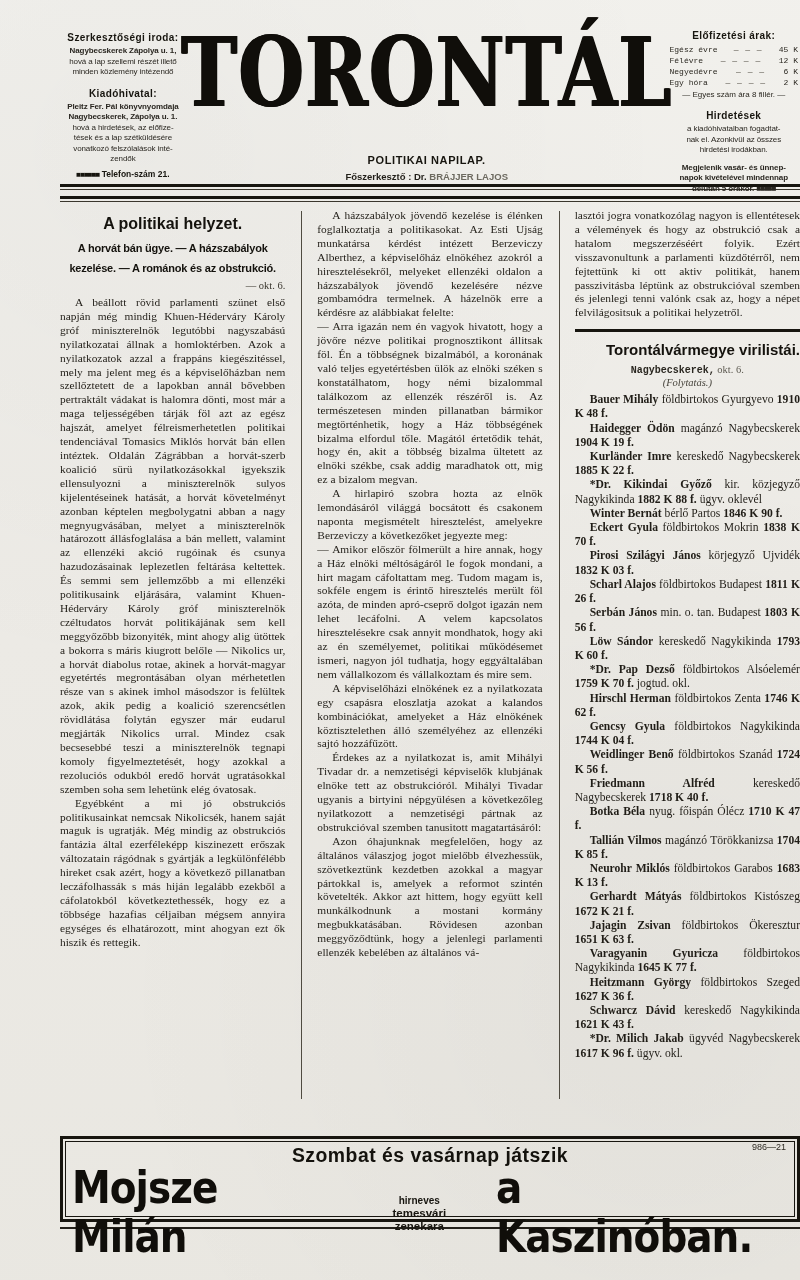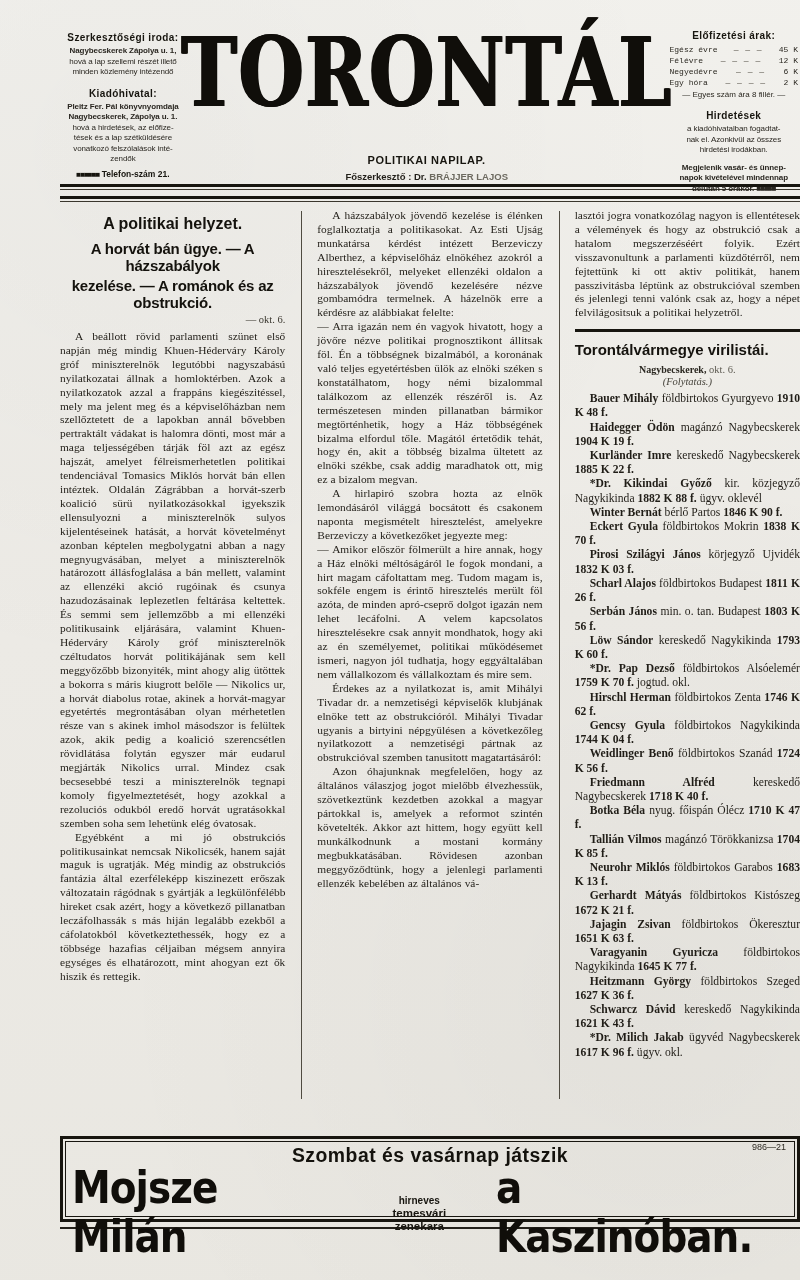--- a/index.html
+++ b/index.html
@@ -102,21 +102,21 @@
     content:"";position:absolute;left:0;top:2px;bottom:10px;width:1px;background:#4f4b41;
   }
 
   .art-h1{
     font-family:"Liberation Sans",sans-serif;
     font-weight:bold;font-size:16px;text-align:center;
     margin:6px 0 7px 0;color:#14120d;
   }
   .art-h2{
     font-family:"Liberation Sans",sans-serif;
-    font-weight:bold;font-size:15px;line-height:17px;text-align:center;
+    font-weight:bold;font-size:11px;line-height:17px;text-align:center;
     margin:0 0 3px 0;color:#14120d;letter-spacing:-.2px;
   }
   .art-date{
     font-size:10.5px;text-align:right;color:#3b3830;margin:2px 0 5px 0;
     font-family:"Liberation Serif",serif;
   }
 
   p.body{
     margin:0;
     font-size:11.4px;
@@ -128,27 +128,27 @@
     -webkit-hyphens:auto;
     word-spacing:.3px;
   }
   p.body.noind{text-indent:0;}
   p.dash{text-indent:0;}
 
   
   .sec-rule{height:3px;background:#17150f;margin:9px 0 0 0;}
   .sec-h{
     font-family:"Liberation Sans",sans-serif;
-    font-weight:bold;font-size:15px;text-align:left;
+    font-weight:bold;font-size:15px;text-align:right;
     margin:9px 0 6px 0;color:#14120d;
   }
   .sec-place{
     font-size:10.5px;text-align:center;margin:0 0 1px 0;color:#2a2720;
   }
-  .sec-place b{font-family:Liberation Serif, serif;font-size:10px;}
+  .sec-place b{font-family:Liberation Mono, monospace;font-size:10px;}
   .sec-place .faint{color:#5d5a51;}
   .sec-cont{font-size:10.5px;text-align:center;margin:0 0 5px 0;color:#45423a;font-style:italic;}
 
   ul.virilist{list-style:none;margin:0;padding:0;}
   ul.virilist li{
     font-size:11.6px;line-height:14.2px;text-indent:15px;
     text-align:justify;color:#201d17;margin:0;
     font-family:"Liberation Serif",serif;
   }
   ul.virilist li .amt{font-weight:bold;}
@@ -287,20 +287,21 @@
       <div class="art-date">— okt. 6.</div>
       <p class="body">A beállott rövid parlamenti szünet első napján még mindig Khuen-Héderváry Károly gróf miniszterelnök legutóbbi nagyszabású nyilatkozatai állnak a homloktérben. Azok a nyilatkozatok azzal a frappáns kiegészitéssel, mely ma jelent meg és a képviselőházban nem szellőztetett de a lapokban annál bővebben pertraktált vádakat is halomra dönti, most már a maga teljességében tárják föl azt az egész hajszát, amelyet félreismerhetetlen politikai tendenciával Tomasics Miklós horvát bán ellen intéztek. Oldalán Zágrábban a horvát-szerb koalició sürü nyilatkozásokkal igyekszik ellensulyozni a miniszterelnök sulyos kijelentéseinek hatását, a horvát követelményt azonban képtelen megbolygatni abban a nagy megnyugvásában, melyet a miniszterelnök határozott állásfoglalása a bán mellett, valamint az ellenzéki akció rugóinak és csunya hazudozásainak leplezetlen feltárása keltettek. És semmi sem jellemzőbb a mi ellenzéki politikusaink eljárására, valamint Khuen-Héderváry Károly gróf miniszterelnök czéltudatos horvát politikájának sem kell meggyőzőbb bizonyiték, mint ahogy alig ütöttek a bokorra s máris kiugrott belőle — Nikolics ur, a horvát diabolus rotae, akinek a horvát-magyar egyetértés megrontásában olyan mérhetetlen része van s akinek imhol másodszor is felültek azok, akik pedig a koalició szerencsétlen rövidlátása folytán egyszer már eudarul megjárták Nikolics urral. Mindez csak becsesebbé teszi a miniszterelnök tegnapi komoly figyelmeztetését, hogy azokkal a rezoluciós odukból eredő horvát ugratásokkal szemben soha sem lehetünk elég óvatosak.</p>
       <p class="body">Egyébként a mi jó obstrukciós politikusainkat nemcsak Nikolicsék, hanem saját maguk is ugratják. Még mindig az obstrukciós fantázia által ezerféleképp kiszinezett erőszak változatain rágódnak s gyártják a legkülönfélébb hireket csak azért, hogy a következő pillanatban leczáfolhassák s más hiján legalább ezekből a cáfolatokból következtethessék, hogy ez a többsége hazafias céljaiban mégsem annyira egységes és elhatározott, mint ahogyan ezt ők hiszik és rettegik.</p>
     </div>
 
     <div class="col c2">
       <p class="body">A házszabályok jövendő kezelése is élénken foglalkoztatja a politikasokat. Az Esti Ujság munkatársa kérdést intézett Berzeviczy Alberthez, a képviselőház elnökéhez azokról a hiresztelésekről, melyeket ellenzéki oldalon a házszabályok jövendő kezelésére nézve gombamódra termelnek. A házelnök erre a kérdésre az alábbiakat felelte:</p>
       <p class="body dash">— Arra igazán nem én vagyok hivatott, hogy a jövőre nézve politikai prognosztikont állitsak föl. Én a többségnek bizalmából, a koronának való teljes egyetértésben ülök az elnöki széken s konstatálhatom, hogy némi bizalommal találkozom az ellenzék részéről is. Az természetesen minden pillanatban bármikor megtörténhetik, hogy a Ház többségének bizalma elfordul tőle. Magától értetődik tehát, hogy én, akit a többség bizalma ültetett az elnöki székbe, csak addig maradhatok ott, mig ez a bizalom megvan.</p>
       <p class="body">A hirlapiró szobra hozta az elnök lemondásáról világgá bocsátott és csakonem naponta megismételt hiresztelést, amelyekre Berzeviczy a következőket jegyezte meg:</p>
       <p class="body dash">— Amikor először fölmerült a hire annak, hogy a Ház elnöki méltóságáról le fogok mondani, a hirt magam cáfoltattam meg. Tudom magam is, sokféle engem is érintő hiresztelés merült föl azóta, de minden apró-cseprő dolgot igazán nem lehet lecáfolni. A velem kapcsolatos hiresztelésekre csak annyit mondhatok, hogy aki az én személyemet, politikai működésemet ismeri, nagyon jól tudhatja, hogy eggyáltalában nem vállalkozom és vállalkoztam és mire sem.</p>
+      <p class="body">A képviselőházi elnökének ez a nyilatkozata egy csapásra eloszlatja azokat a kalandos kombinációkat, amelyeket a Ház elnökének köztisztelethen álló személyéhez az ellenzéki sajtó hozzáfűzött.</p>
       <p class="body">Érdekes az a nyilatkozat is, amit Mihályi Tivadar dr. a nemzetiségi képviselők klubjának elnöke tett az obstrukcióról. Mihályi Tivadar ugyanis a birtyini népgyülésen a következőleg nyilatkozott a nemzetiségi pártnak az obstrukcióval szemben tanusitott magatartásáról:</p>
       <p class="body">Azon óhajunknak megfelelően, hogy az általános válaszjog jogot mielőbb élvezhessük, szövetkeztünk kezdetben azokkal a magyar pártokkal is, amelyek a reformot szintén követelték. Akkor azt hittem, hogy együtt kell munkálkodnunk a mostani kormány megbukkatásában. Rövidesen azonban meggyőződtünk, hogy a jelenlegi parlamenti ellenzék kebelében az általános vá-</p>
     </div>
 
     <div class="col c3">
       <p class="body noind">lasztói jogra vonatkozólag nagyon is ellentétesek a vélemények és hogy az obstrukció csak a hatalom megszerzéséért folyik. Ezért visszavonultunk a parlamenti küzdőtérről, nem fejtettünk ki ott aktiv politikát, hanem passzivitásba léptünk az obstrukcióval szemben és jelenlegi tenni valónk csak az, hogy a népet felvilágositsuk a politikai helyzetről.</p>
 
       <div class="sec-rule"></div>
       <h2 class="sec-h">Torontálvármegye virilistái.</h2>
       <div class="sec-place">

